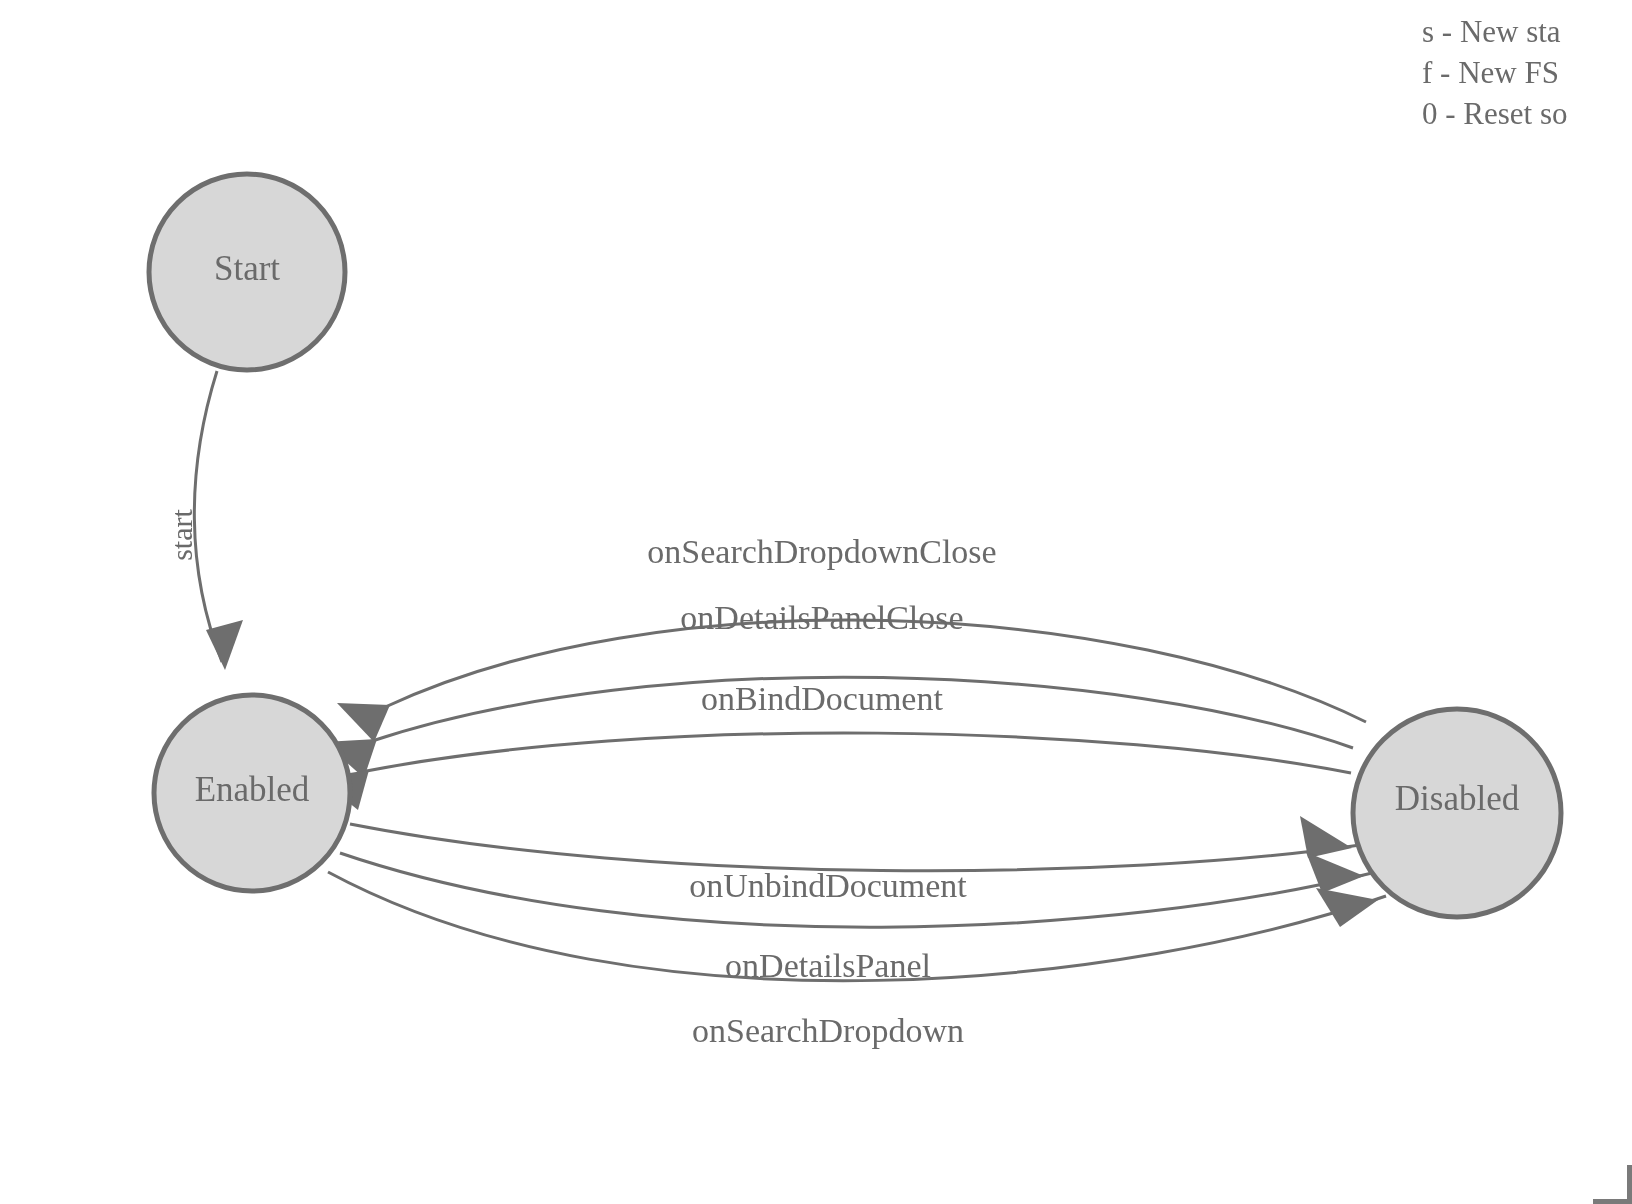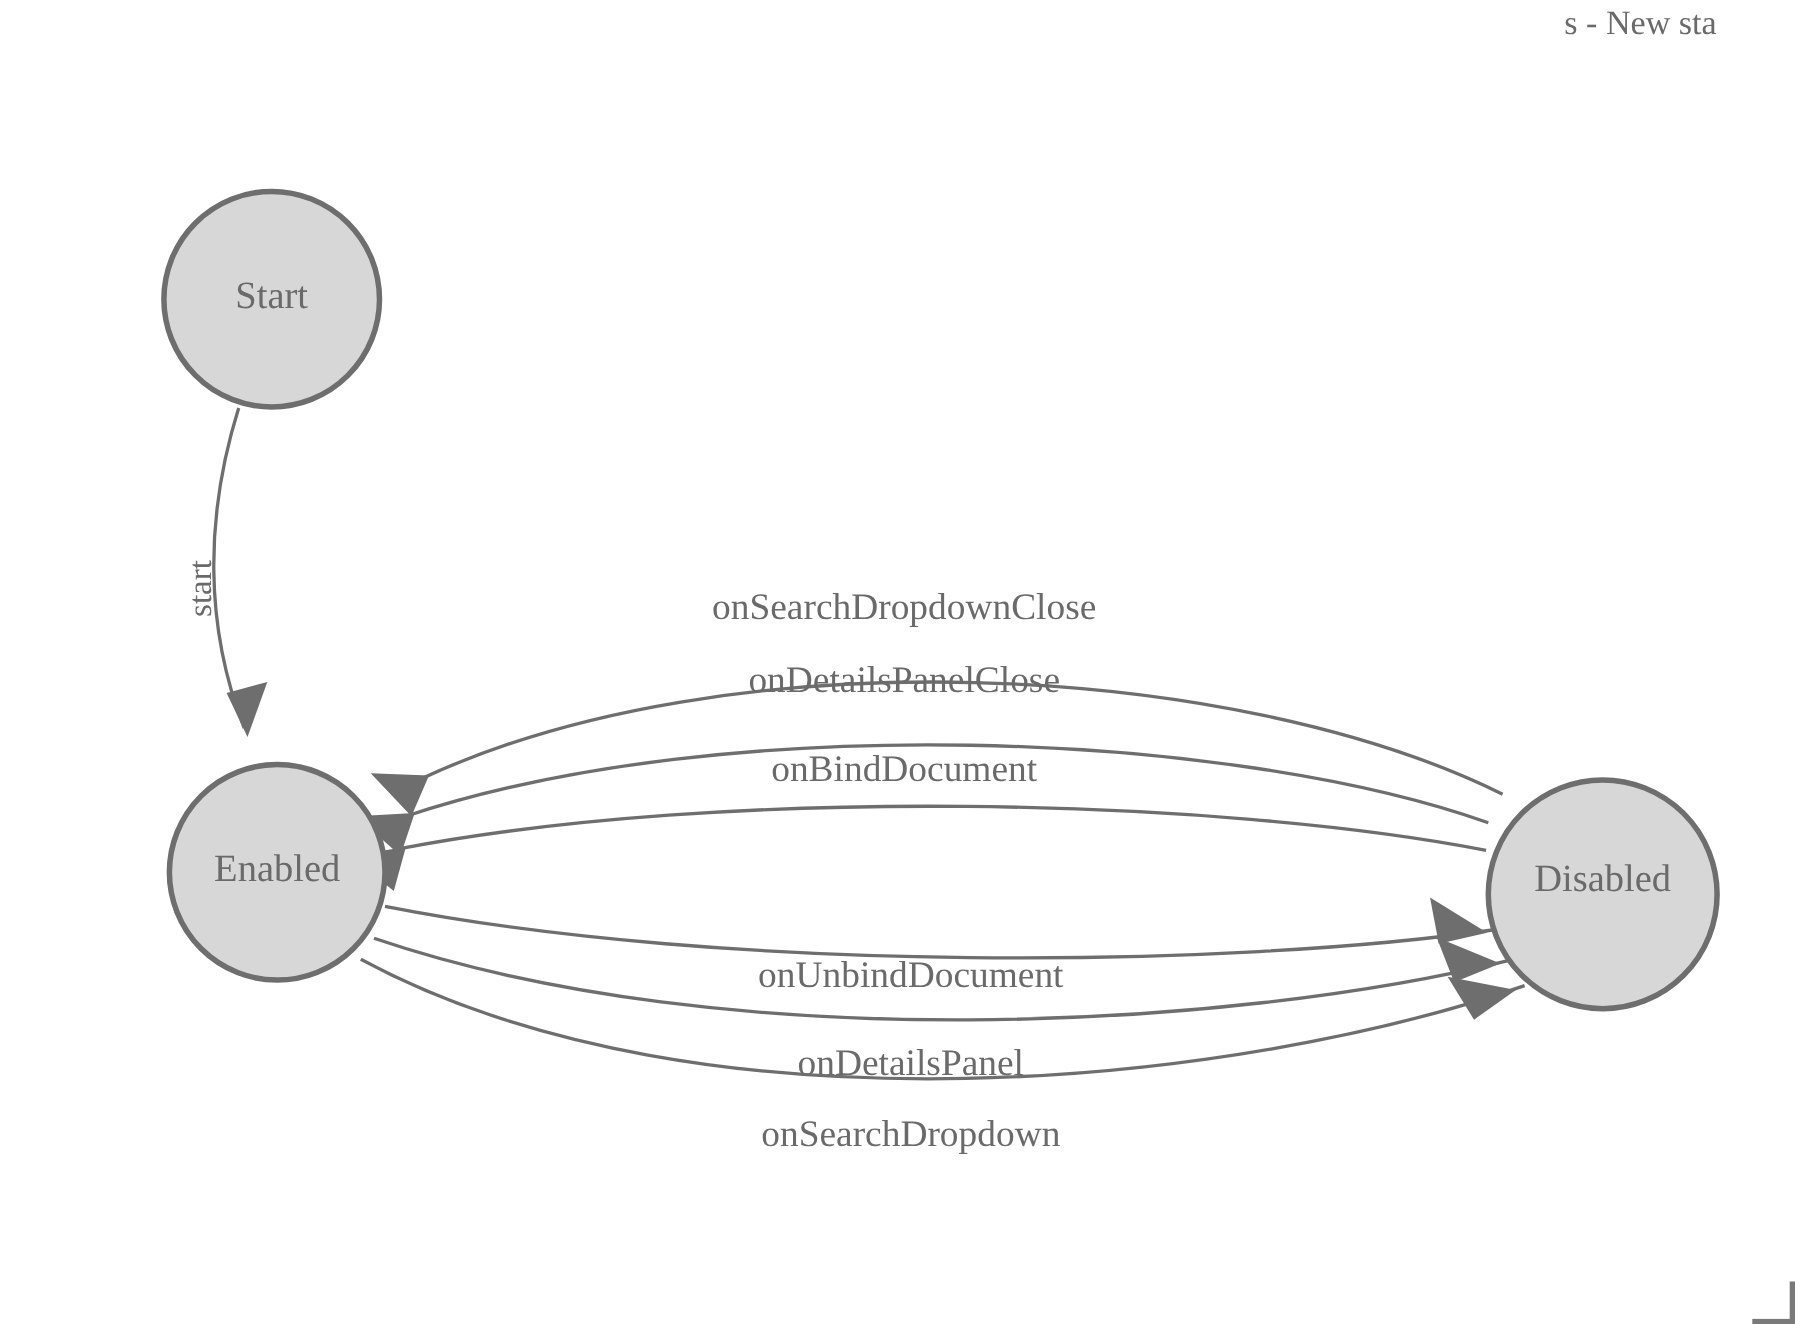--- a/index.html
+++ b/index.html
@@ -57,21 +57,21 @@
     font-size: 30px;
     text-anchor: middle;
   }
 
   
   #help-panel {
     position: absolute;
     right: 0;
     top: 0;
     width: 210px;
-    padding-top: 0;
+    padding-top: 11px;
     overflow: hidden;
     white-space: nowrap;
   }
   #help-panel .help-line {
     color: #6a6a6a;
     font-family: "Liberation Serif", "DejaVu Serif", serif;
     font-size: 31px;
     line-height: 41px;
     white-space: nowrap;
   }
@@ -146,15 +146,17 @@
 
   <g>
     <circle class="node-circle" cx="1457" cy="813" r="104"></circle>
     <text class="node-label" x="1457" y="802">Disabled</text>
   </g>
 
 </svg>
 
 <div id="help-panel">
   <div class="help-line">s - New sta</div>
+  <div class="help-line">f - New FS</div>
+  <div class="help-line">0 - Reset so</div>
 </div>
 
 <div id="corner-bracket"></div>
 
 </body></html>

